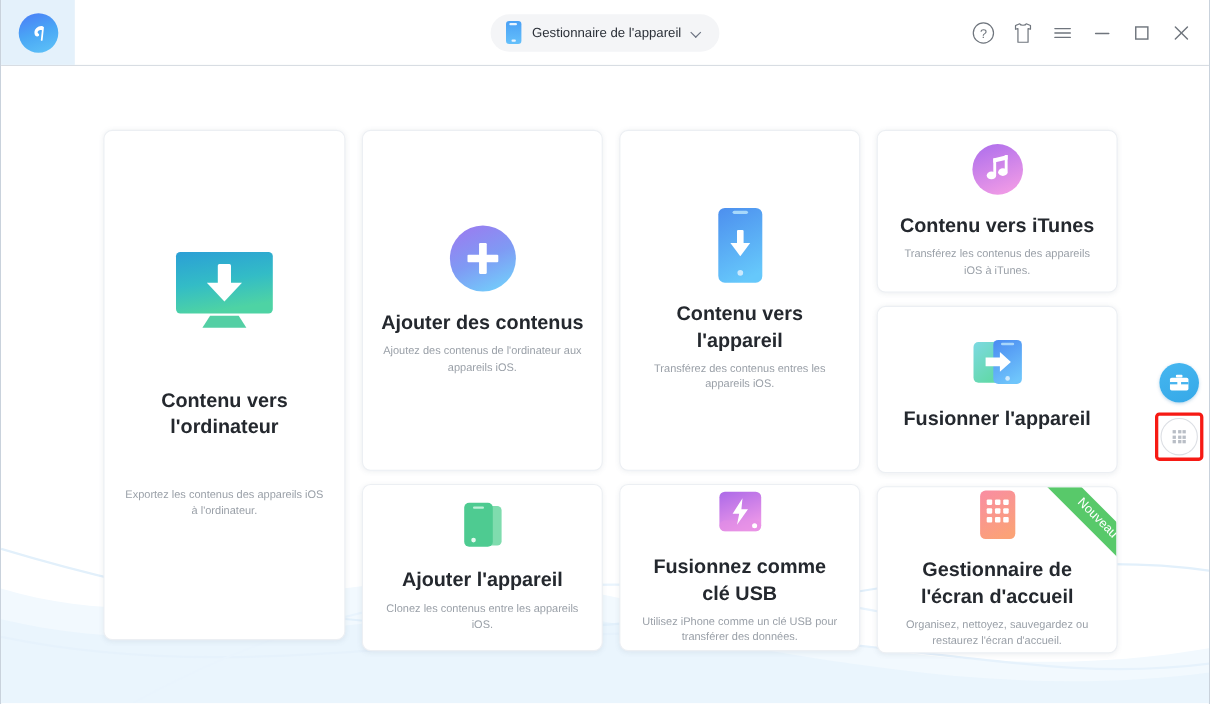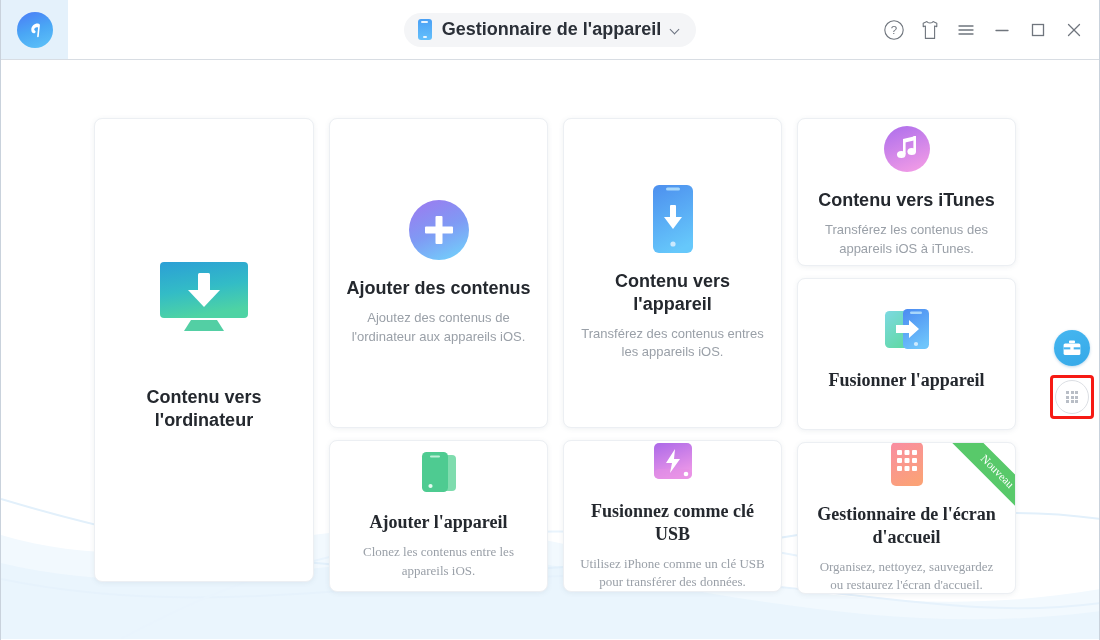--- a/index.html
+++ b/index.html
@@ -63,21 +63,21 @@
     position: relative; flex: 0 0 auto;
   }
   .mode-pill .phone-ic::before {
     content: ""; position: absolute; top: 2px; left: 3.5px;
     width: 7px; height: 1.6px; border-radius: 1px; background: #e8f4ff;
   }
   .mode-pill .phone-ic::after {
     content: ""; position: absolute; bottom: 1.8px; left: 5px;
     width: 4px; height: 2.6px; border-radius: 1px; background: #e8f4ff;
   }
-  .mode-label { font-size: 18px; color: #2b3038; white-space: nowrap; font-weight: bold; }
+  .mode-label { font-size: 12px; color: #2b3038; white-space: nowrap; }
   .chev { width: 9px; height: 9px; position: relative; flex: 0 0 auto; }
   .chev::before {
     content: ""; position: absolute; left: 0; top: 1px;
     width: 6px; height: 6px;
     border-right: 1.4px solid #6b7280; border-bottom: 1.4px solid #6b7280;
     transform: rotate(45deg);
   }
 
   .win-controls {
     position: absolute; right: 14px; top: 0; bottom: 0;
@@ -115,29 +115,29 @@
     display: flex; flex-direction: column;
     align-items: center; justify-content: center;
     text-align: center;
     padding: 14px 16px;
     cursor: pointer;
     position: relative;
     overflow: hidden;
   }
   .card.tall   { height: 464px; gap: 36px; }
   .card.medium { height: 310px; }
-  .card.small  { height: 152px; font-family: Liberation Serif, serif; }
+  .card.small  { height: 152px; }
   .card.small2 { height: 148px; }
 
   .card-icon { margin-bottom: 16px; display: flex; align-items: center; justify-content: center; }
   .card-title {
     font-size: 18px; font-weight: bold; color: #24282e;
     margin-bottom: 8px; line-height: 1.3;
   }
-  .card-desc { font-size: 13px; color: #9aa0a8; line-height: 1.45; }
+  .card-desc { font-size: 10px; color: #9aa0a8; line-height: 1.45; }
 
   
   .ribbon {
     position: absolute; top: 0; right: 0;
     width: 86px; height: 86px; overflow: hidden; pointer-events: none;
   }
   .ribbon span {
     position: absolute;
     display: block;
     width: 124px;
@@ -281,20 +281,21 @@
                 </defs>
                 <rect x="2" y="2" width="88" height="56" rx="4" fill="url(#gMon)"></rect>
                 <path d="M33 60 L59 60 L66 71 L26 71 Z" fill="#53cfa4"></path>
                 <g fill="#ffffff">
                   <rect x="40" y="13" width="12" height="19" rx="1.5"></rect>
                   <path d="M30 30 L62 30 L46 47 Z"></path>
                 </g>
               </svg>
             </div>
             <div class="card-title">Contenu vers l'ordinateur</div>
+            <div class="card-desc">Exportez les contenus des appareils iOS à l'ordinateur.</div>
           </div>
         </div>
 
         <div class="col col-b">
           <div class="card medium">
             <div class="card-icon">
               <svg width="62" height="62" viewBox="0 0 62 62">
                 <defs>
                   <linearGradient id="gPlus" x1="0.15" y1="0" x2="0.6" y2="1">
                     <stop offset="0%" stop-color="#9b7bf0"></stop>

